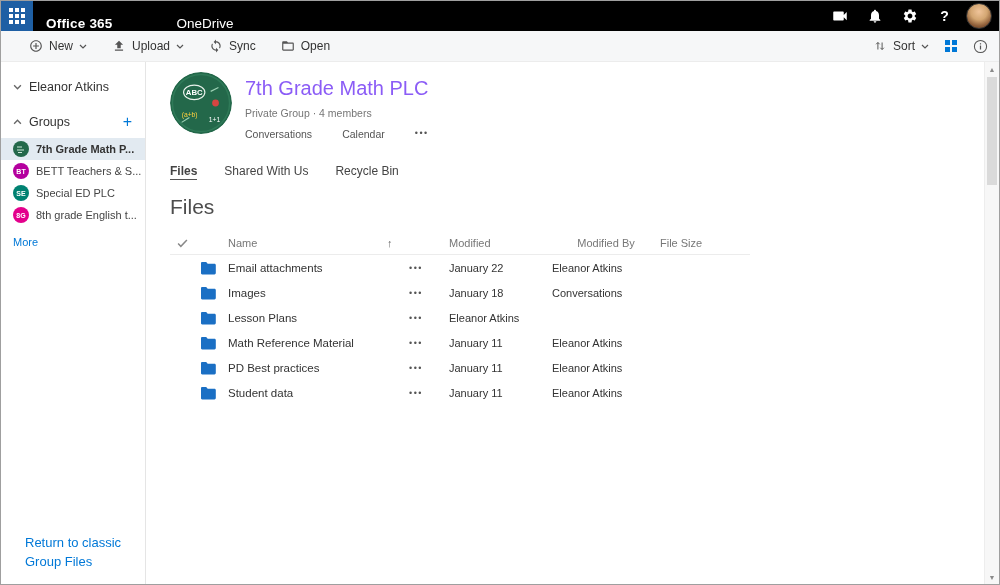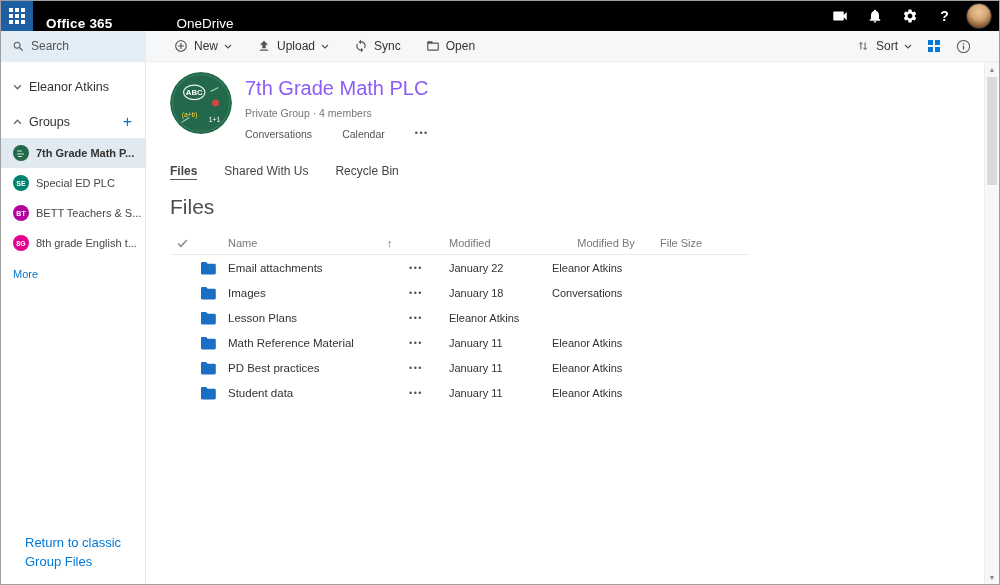--- a/index.html
+++ b/index.html
@@ -20,35 +20,35 @@
     background:radial-gradient(circle at 50% 32%, #f0c49a 0%, #d3a672 40%, #8a5a36 72%, #5d3a22 100%);
     border:1px solid #333; }
 
   
   .toolbar { height:31px; display:flex; background:#f6f7f8; border-bottom:1px solid #ececec; }
   .search-zone { width:145px; background:#e2edf6; display:flex; align-items:center; gap:6px; padding-left:11px; flex-shrink:0; }
   .search-zone input { border:none; background:transparent; outline:none; font-size:12px; color:#555; width:95px; font-family:inherit; }
   .search-zone input::placeholder { color:#555; opacity:1; }
   .commands { display:flex; align-items:center; flex:1; padding-left:28px; gap:25px;text-align:right; }
   .cmd { display:flex; align-items:center; gap:6px; font-size:12px; color:#333; cursor:pointer; }
-  .right-commands { margin-left:auto; display:flex; align-items:center; gap:16px; padding-right:28px; }
+  .right-commands { margin-left:auto; display:flex; align-items:center; gap:16px; padding-right:11px; }
   .grid-icon { display:grid; grid-template-columns:repeat(2,5px); grid-gap:2px; cursor:pointer; }
   .grid-icon span { width:5px; height:5px; background:#0078d7; display:block; }
 
   
   .page-body { display:flex; height:522px; position:relative; }
 
   
   .sidebar { width:145px; border-right:1px solid #e5e5e5; position:relative; padding-top:18px; flex-shrink:0; background:#fff; }
   .side-row { display:flex; align-items:center; gap:7px; padding-left:12px; font-size:12.5px; color:#333; cursor:pointer; }
   .user-row { margin-bottom:20px; }
   .groups-row { margin-bottom:8px; padding-right:13px; }
   .groups-row .grow { flex:1; }
   .plus-btn { color:#0078d7; font-size:16px; font-weight:400; line-height:1; cursor:pointer; }
-  .group-item { display:flex; align-items:center; gap:7px; padding:3px 4px 3px 12px; font-size:11px; color:#444; cursor:pointer; height:30px; }
+  .group-item { display:flex; align-items:center; gap:7px; padding:3px 4px 3px 12px; font-size:11px; color:#444; cursor:pointer; height:22px; }
   .group-item.selected { background:#e2eaf1; font-weight:bold; color:#333; }
   .mini-av { width:16px; height:16px; border-radius:50%; color:#fff; font-size:7px; font-weight:bold; display:flex; align-items:center; justify-content:center; flex-shrink:0; }
   .group-label { white-space:nowrap; overflow:hidden; }
   .more-link { display:inline-block; color:#0078d7; font-size:11px; padding-left:12px; margin-top:10px; cursor:pointer; }
   .classic-link { position:absolute; bottom:12px; left:24px; right:8px; color:#0078d7; font-size:13px; line-height:1.45; cursor:pointer; }
 
   
   .main { flex:1; padding-left:24px; padding-top:10px; position:relative; overflow:hidden; }
   .group-head { display:flex; }
   .big-avatar { width:62px; height:62px; border-radius:50%; overflow:hidden; flex-shrink:0; }
@@ -122,26 +122,20 @@
           </svg>
       </div>
       <div class="top-icon">
         <span class="help-glyph">?</span>
       </div>
       <div class="avatar-photo"></div>
     </div>
   </div>
 
   <div class="toolbar">
-    <div class="search-zone">
-      <svg width="13" height="13" viewBox="0 0 24 24">
-          <path d="M15.5 14h-.79l-.28-.27C15.41 12.59 16 11.11 16 9.5 16 5.91 13.09 3 9.5 3S3 5.91 3 9.5 5.91 16 9.5 16c1.61 0 3.09-.59 4.23-1.57l.27.28v.79l5 4.99L20.49 19l-4.99-5zm-6 0C7.01 14 5 11.99 5 9.5S7.01 5 9.5 5 14 7.01 14 9.5 11.99 14 9.5 14z" fill="#555"></path>
-        </svg>
-      <input type="text" placeholder="Search" style="">
-    </div>
     <div class="commands">
       <div class="cmd">
         <svg width="14" height="14" viewBox="0 0 24 24">
             <path d="M13 7h-2v4H7v2h4v4h2v-4h4v-2h-4V7zm-1-5C6.48 2 2 6.48 2 12s4.48 10 10 10 10-4.48 10-10S17.52 2 12 2zm0 18c-4.41 0-8-3.59-8-8s3.59-8 8-8 8 3.59 8 8-3.59 8-8 8z" fill="#555"></path>
           </svg>
         <span>New</span>
         <svg width="8" height="5" viewBox="0 0 8 5">
             <path d="M1 1l3 3 3-3" stroke="#555" fill="none" stroke-width="1.2"></path>
           </svg>
       </div>
@@ -211,30 +205,30 @@
 
       <div class="group-item selected">
         <span class="mini-av" style="background: rgb(35, 104, 74);">
           <svg width="16" height="16" viewBox="0 0 16 16">
               <path d="M4 6h5M4 9h7M5 11.5h4" stroke="#cfe8da" stroke-width="1" fill="none"></path>
             </svg>
         </span>
         <span class="group-label">7th Grade Math P...</span>
       </div>
       <div class="group-item">
+        <span class="mini-av" style="background: rgb(180, 0, 158);">
+            <span>BT</span>
+          </span>
+        <span class="group-label">BETT Teachers &amp; S...</span>
+      </div>
+      <div class="group-item">
         <span class="mini-av" style="background: rgb(0, 130, 114);">
             <span>SE</span>
           </span>
         <span class="group-label">Special ED PLC</span>
-      </div>
-      <div class="group-item">
-        <span class="mini-av" style="background: rgb(180, 0, 158);">
-            <span>BT</span>
-          </span>
-        <span class="group-label">BETT Teachers &amp; S...</span>
       </div>
       <div class="group-item">
         <span class="mini-av" style="background: rgb(227, 0, 140);">
             <span>8G</span>
           </span>
         <span class="group-label">8th grade English t...</span>
       </div>
 
       <span class="more-link">More</span>
       <div class="classic-link">Return to classic Group Files</div>

